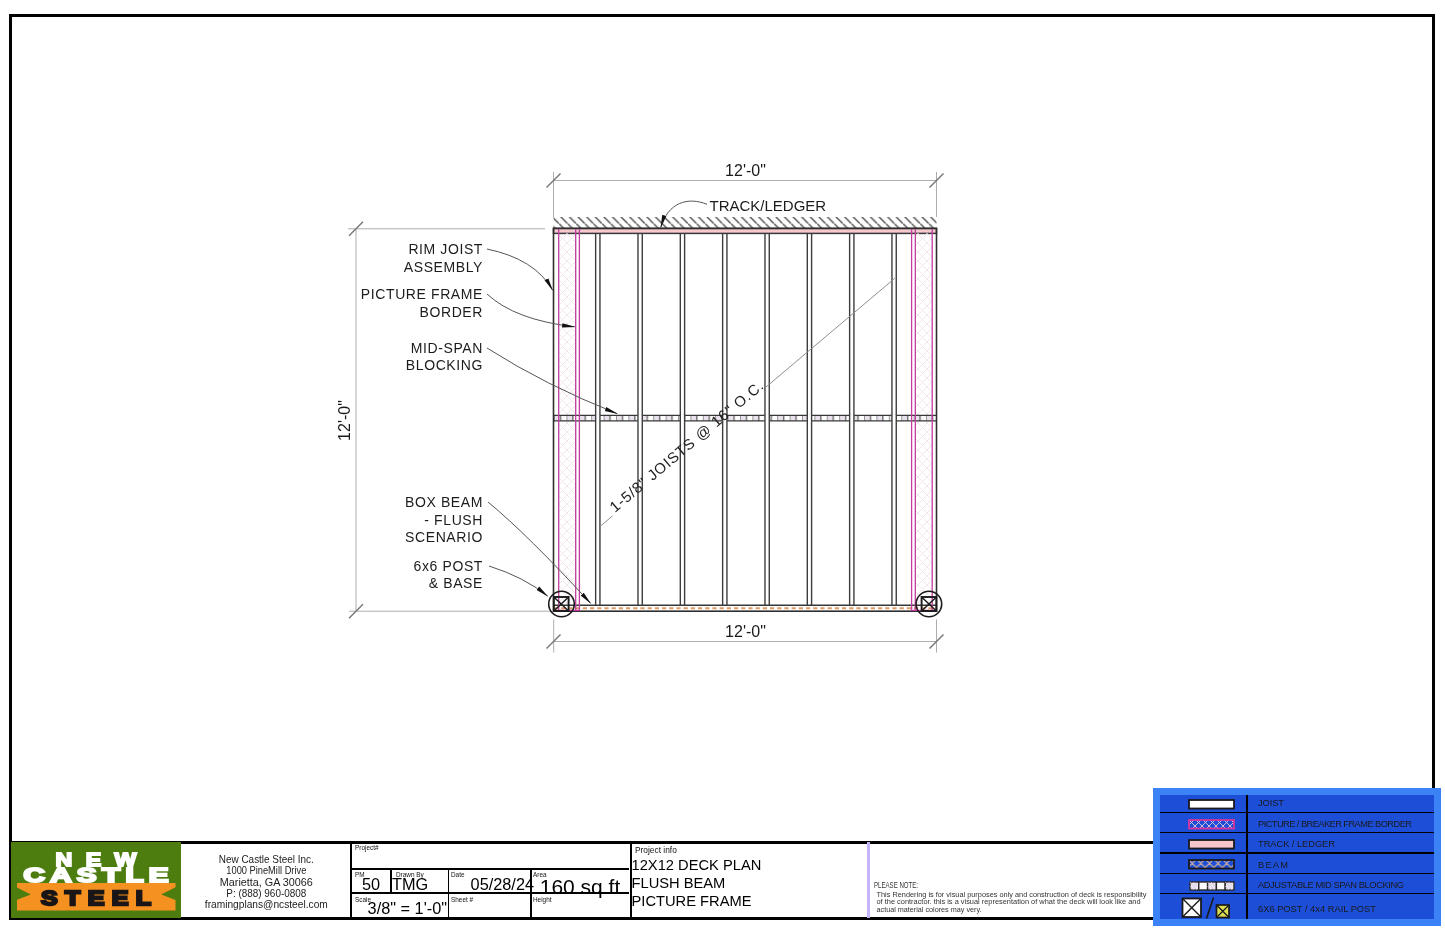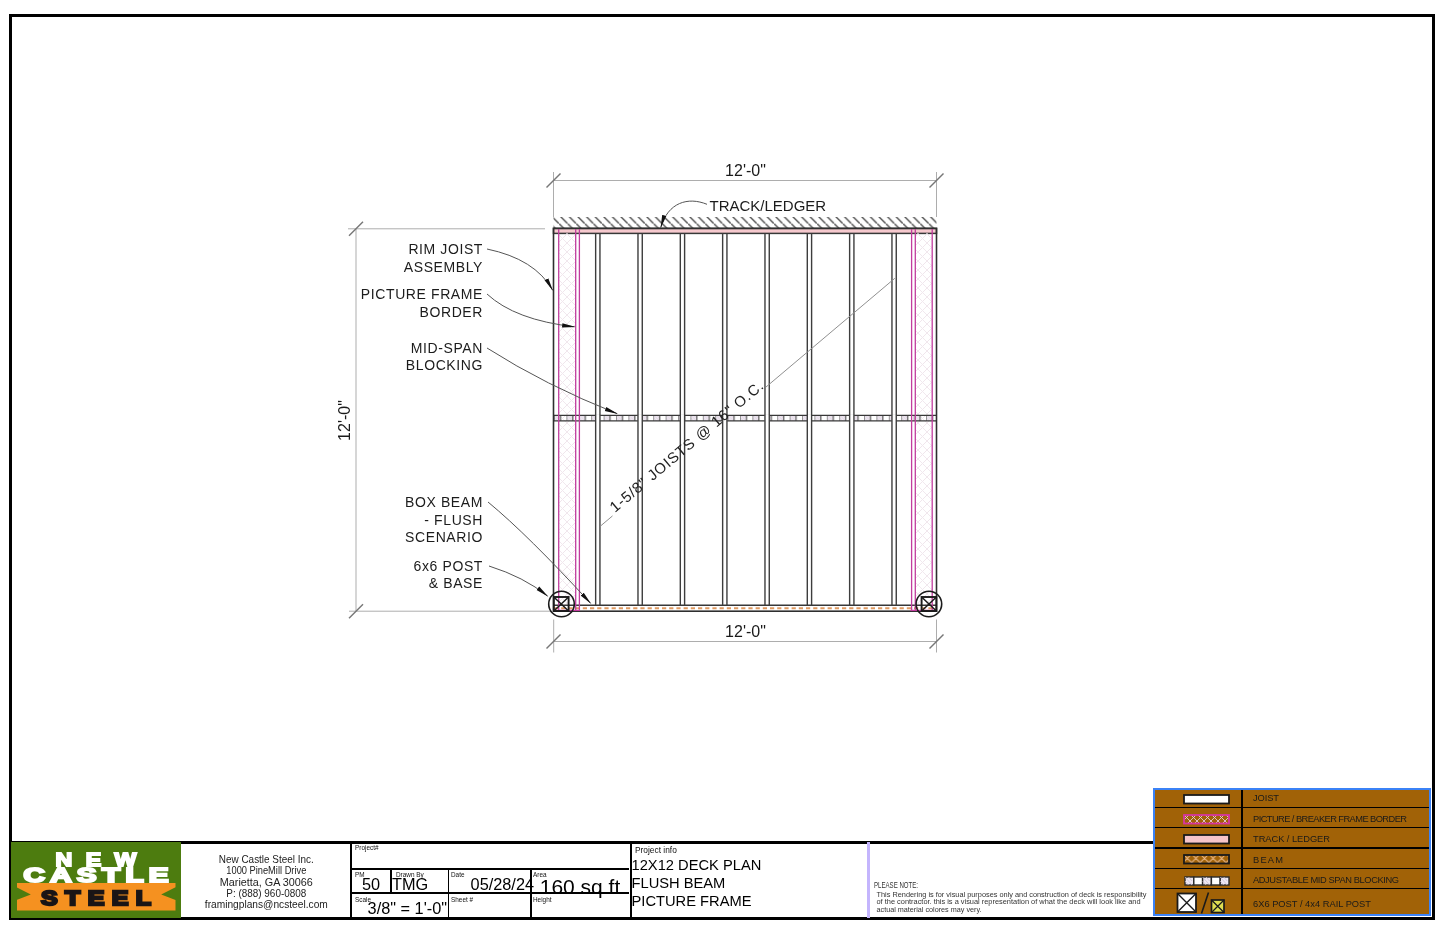--- a/index.html
+++ b/index.html
@@ -242,21 +242,21 @@
 <svg class="abs" style="left:869.5px;top:841.5px" width="283" height="76">
 
   <g fill="#333">
   <text x="4" y="46.2" font-size="8.5" textLength="44" lengthAdjust="spacingAndGlyphs">PLEASE NOTE:</text>
   <text x="6.5" y="54.5" font-size="8" textLength="270" lengthAdjust="spacingAndGlyphs">This Rendering is for visual purposes only and construction of deck is responsibility</text>
   <text x="6.5" y="62" font-size="8" textLength="264" lengthAdjust="spacingAndGlyphs">of the contractor. this is a visual representation of what the deck will look like and</text>
   <text x="6.5" y="69.5" font-size="8" textLength="105" lengthAdjust="spacingAndGlyphs">actual material colores may very.</text>
   </g>
 </svg>
 
-<div class="abs" style="left:1152.5px;top:787.5px;width:274px;height:124.5px;border:2px solid #3b82f6;background:#a16207">
+<div class="abs" style="left:1152.5px;top:787.5px;width:274px;height:124.5px;border:7px solid #3b82f6;background:#1d4ed8">
 
   <div class="abs" style="left:86.5px;top:0;width:1.8px;height:124.5px;background:#000"></div>
 
   <div class="abs" style="left:0;top:17px;width:274px;height:1.6px;background:#000"></div>
   <div class="abs" style="left:0;top:37.4px;width:274px;height:1.6px;background:#000"></div>
   <div class="abs" style="left:0;top:57.9px;width:274px;height:1.6px;background:#000"></div>
   <div class="abs" style="left:0;top:78px;width:274px;height:1.6px;background:#000"></div>
   <div class="abs" style="left:0;top:98.4px;width:274px;height:1.6px;background:#000"></div>
 
   <div class="abs" style="left:28.5px;top:2.5px"><svg width="49" height="12">

